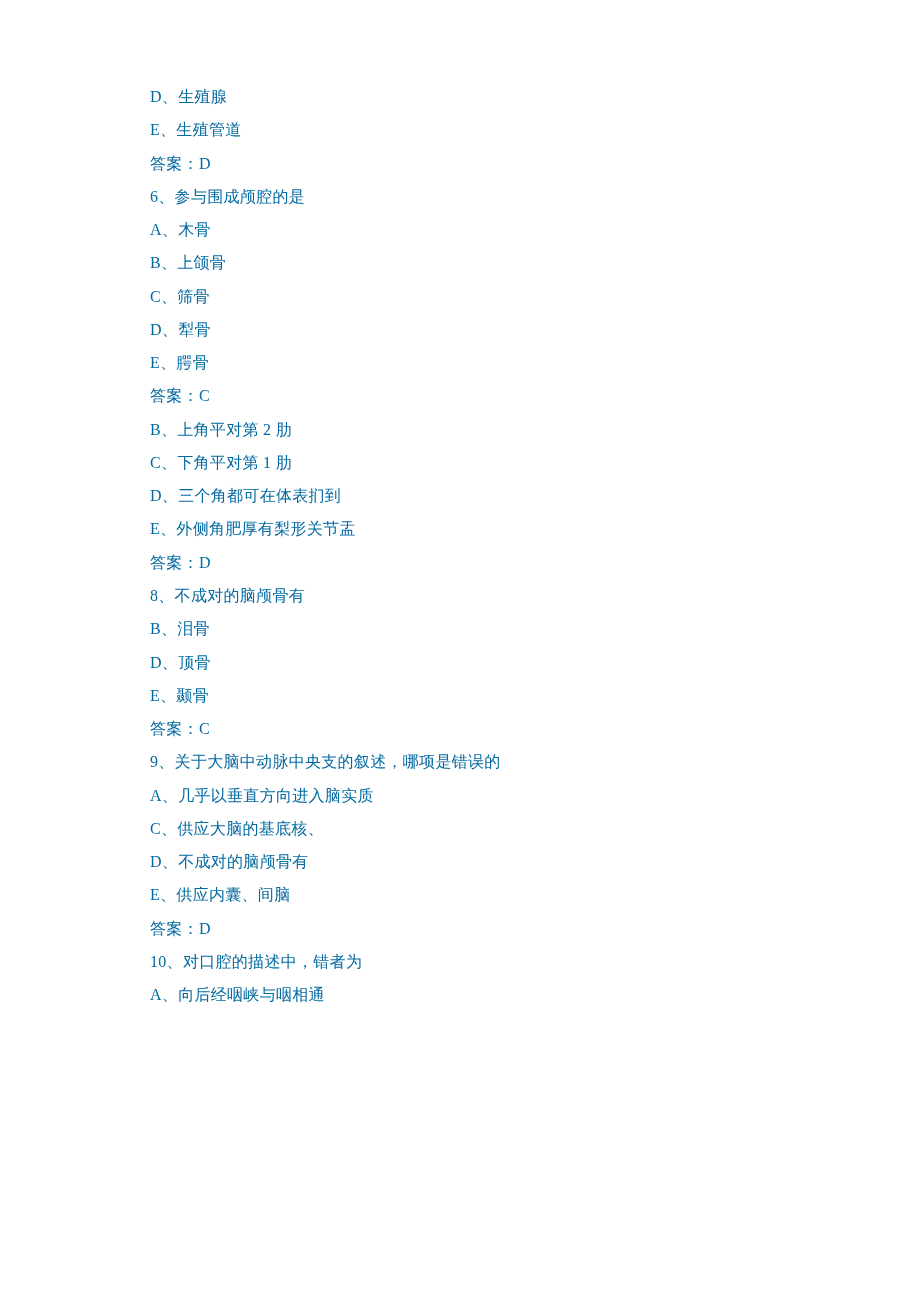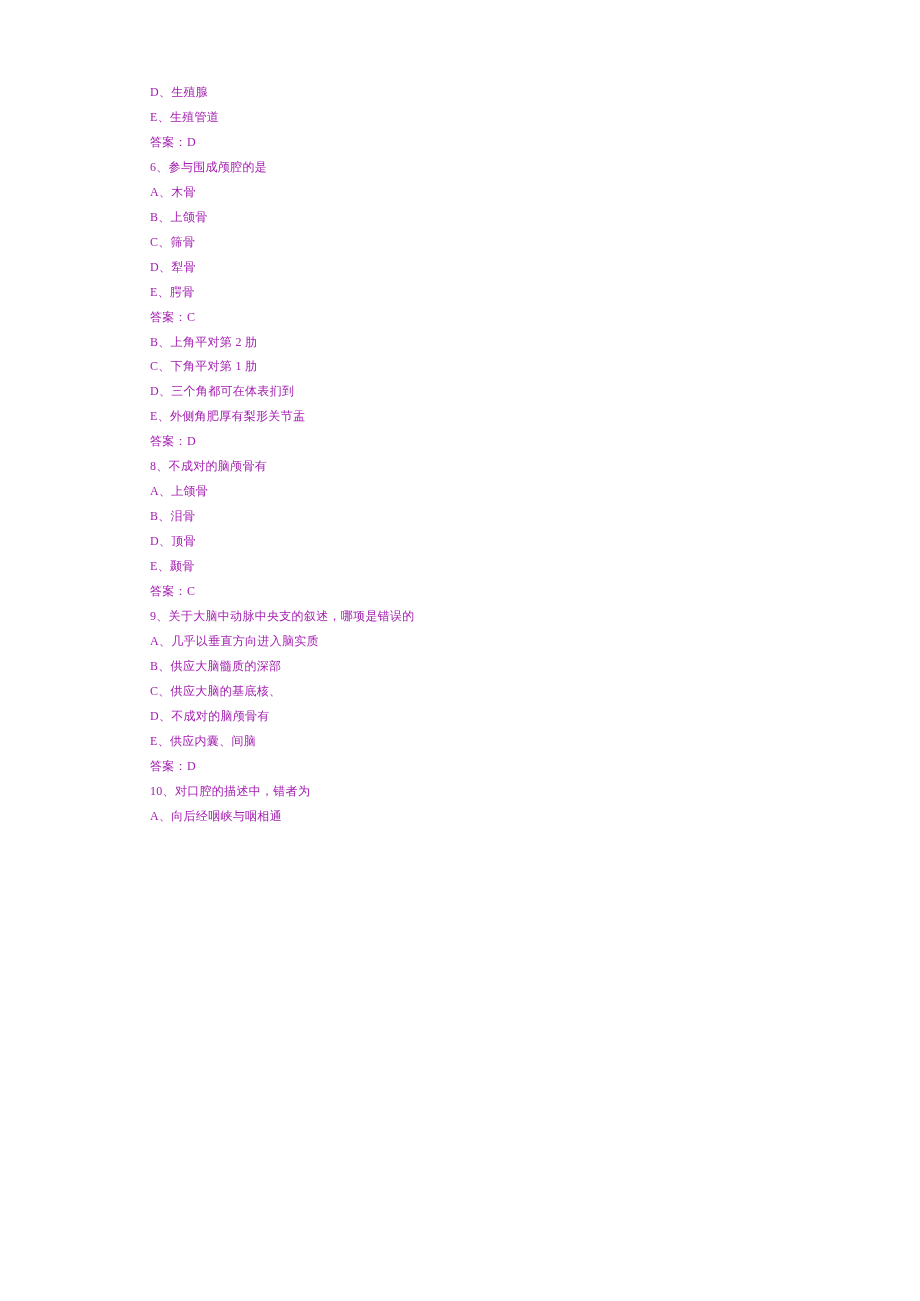--- a/index.html
+++ b/index.html
@@ -4,22 +4,22 @@
 <style>
   html, body {
     margin: 0;
     padding: 0;
     background: #ffffff;
     width: 920px;
   }
   .page {
     padding: 80px 0 60px 150px;
     font-family: "SimSun", "宋体", serif;
-    font-size: 12px;
-    color: #a21caf;
+    font-size: 16px;
+    color: #0369a1;
     line-height: 2.08;
     letter-spacing: 0.3px;
   }
   .line {
     white-space: pre;
   }
 </style>
 </head>
 <body>
 
@@ -33,27 +33,25 @@
   <div class="line">C、筛骨</div>
   <div class="line">D、犁骨</div>
   <div class="line">E、腭骨</div>
   <div class="line">答案：C</div>
   <div class="line">B、上角平对第 2 肋</div>
   <div class="line">C、下角平对第 1 肋</div>
   <div class="line">D、三个角都可在体表扪到</div>
   <div class="line">E、外侧角肥厚有梨形关节盂</div>
   <div class="line">答案：D</div>
   <div class="line">8、不成对的脑颅骨有</div>
-  <div class="line">A、上颌骨</div>
   <div class="line">B、泪骨</div>
   <div class="line">D、顶骨</div>
   <div class="line">E、颞骨</div>
   <div class="line">答案：C</div>
   <div class="line">9、关于大脑中动脉中央支的叙述，哪项是错误的</div>
   <div class="line">A、几乎以垂直方向进入脑实质</div>
-  <div class="line">B、供应大脑髓质的深部</div>
   <div class="line">C、供应大脑的基底核、</div>
   <div class="line">D、不成对的脑颅骨有</div>
   <div class="line">E、供应内囊、间脑</div>
   <div class="line">答案：D</div>
   <div class="line">10、对口腔的描述中，错者为</div>
   <div class="line">A、向后经咽峡与咽相通</div>
 </div>
 
 </body></html>

